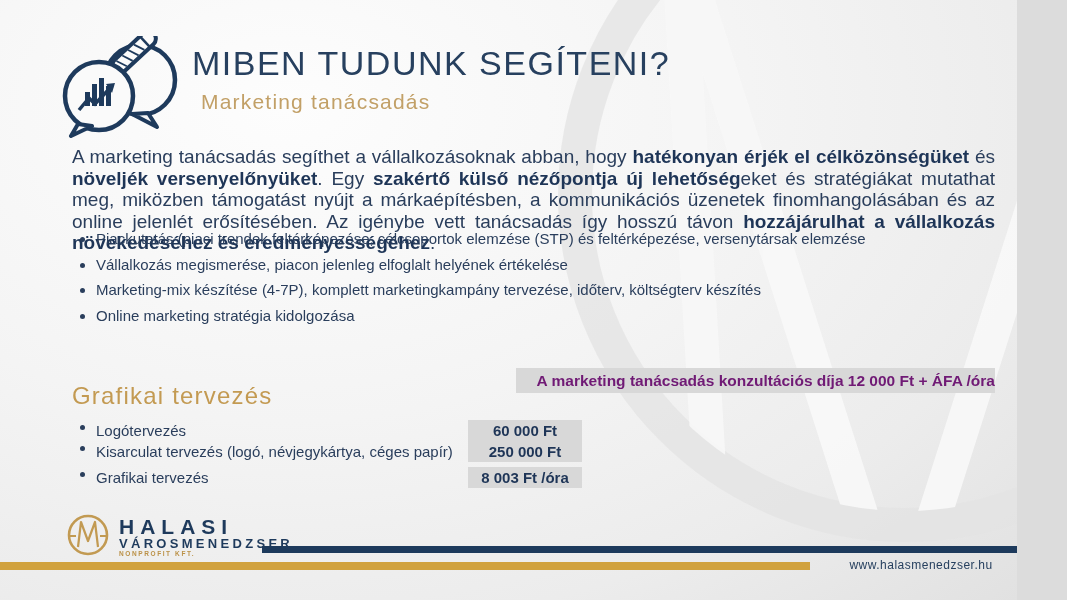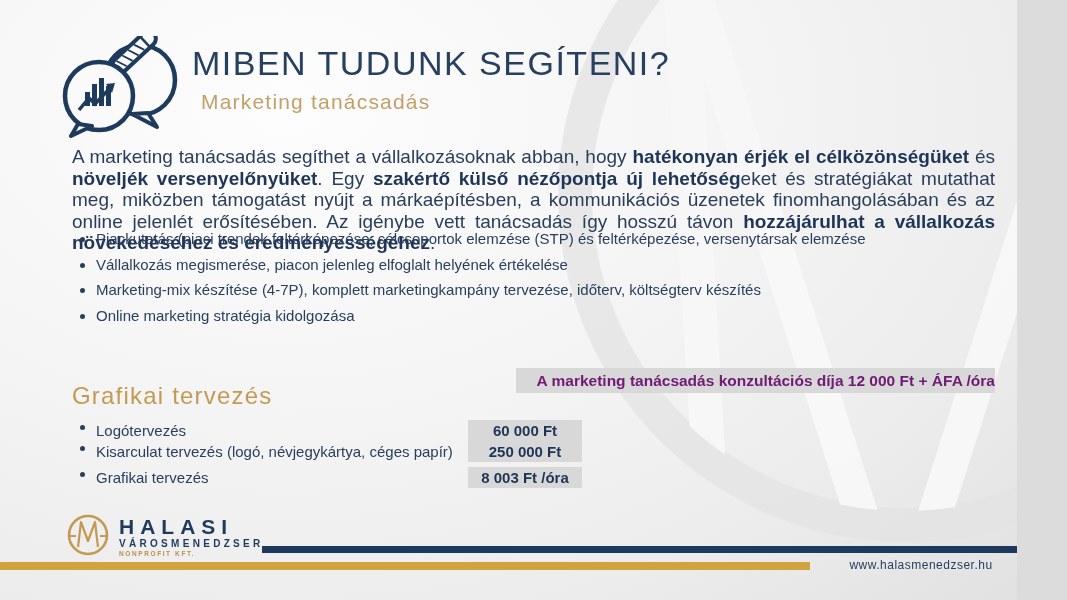--- a/index.html
+++ b/index.html
@@ -53,21 +53,21 @@
   .price-box{
     position:absolute;left:388px;top:0;width:114px;height:21px;
     background:#d8d8d8;color:#1e3557;font-size:15px;font-weight:bold;
     text-align:center;line-height:21px;
   }
   
   .footer-logo{position:absolute;left:64px;top:512px;display:flex;align-items:center;}
   .logo-mark{width:48px;height:48px;}
   .logo-text{margin-left:7px;padding-top:2px;}
   .logo-name{font-size:21px;font-weight:bold;letter-spacing:6px;color:#1e3a5c;line-height:22px;}
-  .logo-sub{font-size:10px;font-weight:bold;letter-spacing:3.3px;color:#1e3a5c;line-height:11px;}
+  .logo-sub{font-size:13px;font-weight:bold;letter-spacing:3.3px;color:#1e3a5c;line-height:11px;}
   .logo-sub2{font-size:6.5px;font-weight:bold;letter-spacing:1.6px;color:#bb9147;line-height:9px;}
   .bar-navy{position:absolute;left:262px;top:546px;width:805px;height:7px;background:#1d3a5c;}
   .bar-gold{position:absolute;left:0;top:562px;width:810px;height:8px;background:#d1a23e;}
   .website{
     position:absolute;left:836px;top:558px;width:170px;
     font-size:12px;letter-spacing:0.5px;color:#27405f;text-align:center;
   }
 </style>
 </head>
 <body>

